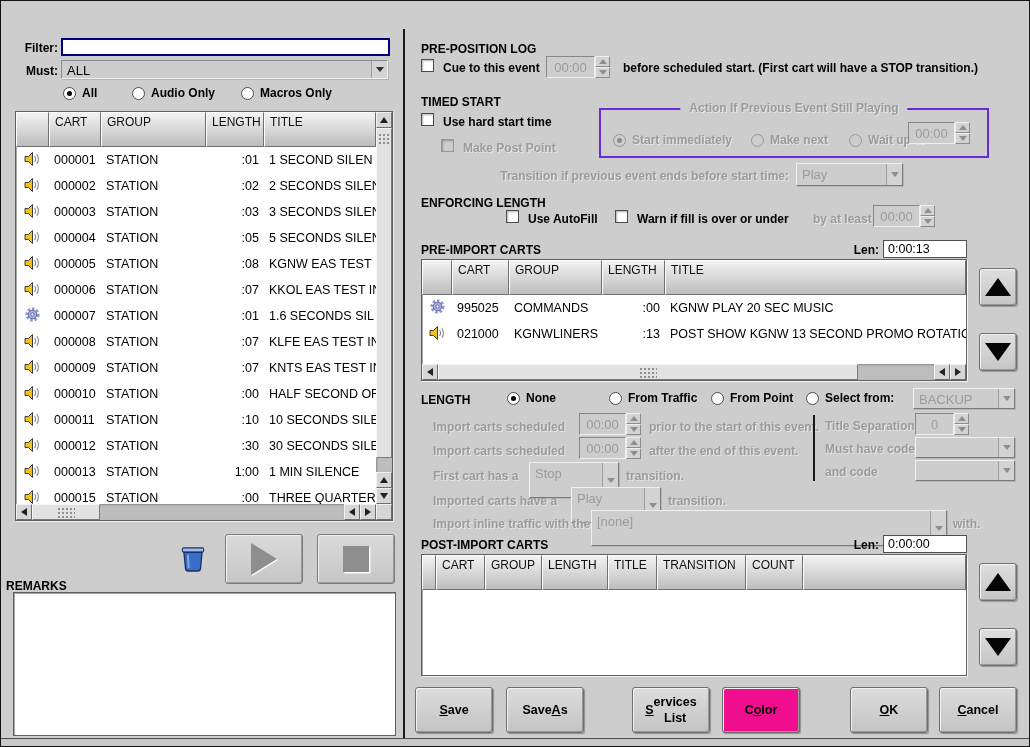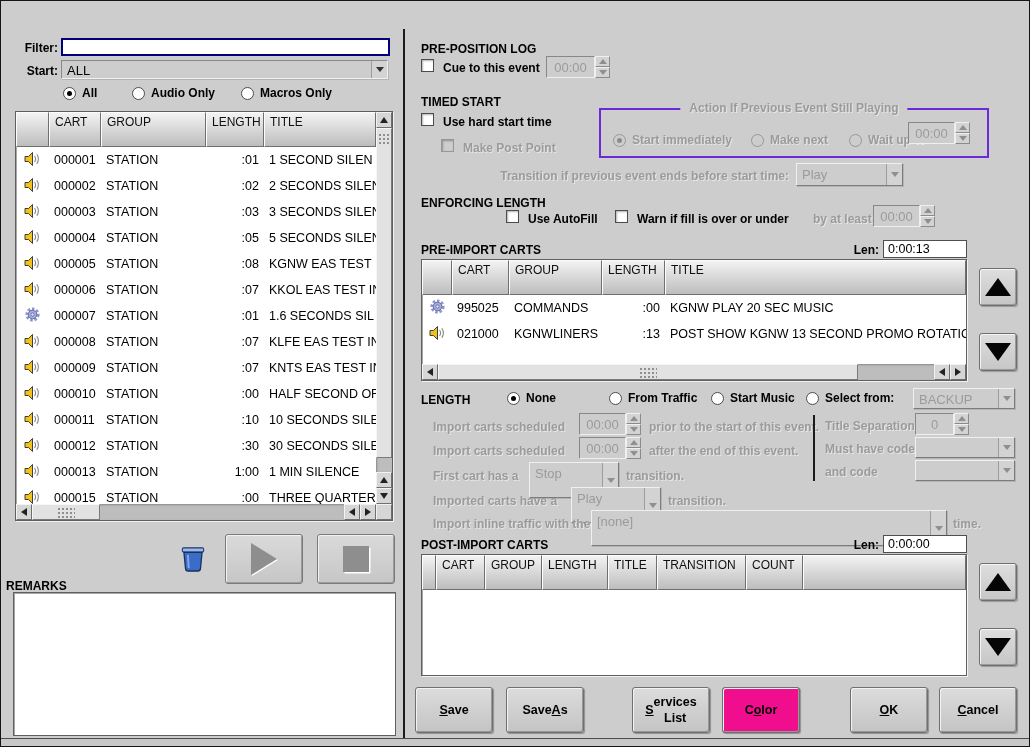--- a/index.html
+++ b/index.html
@@ -108,21 +108,21 @@
 </head>
 <body>
 
 <div id="window">
 
 
   <div id="divider"></div>
 
   <span class="lbl rt" style="left:57px;top:40px">Filter:</span>
   <input id="filter-input" value="" style="">
-  <span class="lbl rt" style="left:57px;top:63px">Start:</span>
+  <span class="lbl rt" style="left:57px;top:63px">Must:</span>
   <div id="group-combo" class="combo en">
     <span class="cv">ALL</span>
     <span class="ca">
         <span class="td2" style="border-top-color:#333"></span>
       </span>
   </div>
   <div id="lib-radios" class="radiorow" style="left:60px;top:84px;width:335px">
       <span class="ri">
         <span class="radio-i on "></span>
         <span class="rlab ">All</span>
@@ -375,20 +375,21 @@
     <span class="sv">00:00</span>
     <span class="sb">
         <span>
           <i class="tu"></i>
         </span>
         <span>
           <i class="td2"></i>
         </span>
       </span>
   </div>
+  <span class="lbl" style="left:622px;top:60px">before scheduled start.  (First cart will have a STOP transition.)</span>
 
   <span class="lbl" style="left:420px;top:94px">TIMED START</span>
   <span class="cb" style="left:420px;top:112px"></span>
   <span class="lbl" style="left:442px;top:114px">Use hard start time</span>
   <span class="cb cdis" style="left:440px;top:138px"></span>
   <span class="lbl dis" style="left:462px;top:140px">Make Post Point</span>
 
   <div class="groupbox" style="left:598px;top:107px;width:390px;height:50px">
     <span class="legend dis">Action If Previous Event Still Playing</span>
     <div id="ts-radios" class="radiorow" style="left:0;top:22px;width:100%">
@@ -513,21 +514,21 @@
       <span class="ri">
         <span class="radio-i on "></span>
         <span class="rlab ">None</span>
       </span>
       <span class="ri">
         <span class="radio-i "></span>
         <span class="rlab ">From Traffic</span>
       </span>
       <span class="ri">
         <span class="radio-i "></span>
-        <span class="rlab ">Start Music</span>
+        <span class="rlab ">From Point</span>
       </span>
       <span class="ri">
         <span class="radio-i "></span>
         <span class="rlab ">Select from:</span>
       </span>
     </div>
   <div class="combo" style="left:912px;top:387px;width:102px;height:21px">
     <span class="cv">BACKUP</span>
     <span class="ca">
         <span class="td2"></span>
@@ -580,21 +581,21 @@
   </div>
   <span class="lbl dis" style="left:667px;top:493px">transition.</span>
 
   <span class="lbl dis" style="left:432px;top:516px">Import inline traffic with the</span>
   <div class="combo" style="left:590px;top:509px;width:356px">
     <span class="cv">[none]</span>
     <span class="ca">
         <span class="td2"></span>
       </span>
   </div>
-  <span class="lbl dis" style="left:952px;top:516px">time.</span>
+  <span class="lbl dis" style="left:952px;top:516px">with.</span>
 
   <div style="position:absolute;left:812px;top:414px;width:2px;height:66px;background:#1b1b1b"></div>
   <span class="lbl dis" style="left:824px;top:418px">Title Separation</span>
   <div class="spin" style="left:914px;top:412px;width:54px">
     <span class="sv">0</span>
     <span class="sb">
         <span>
           <i class="tu"></i>
         </span>
         <span>

